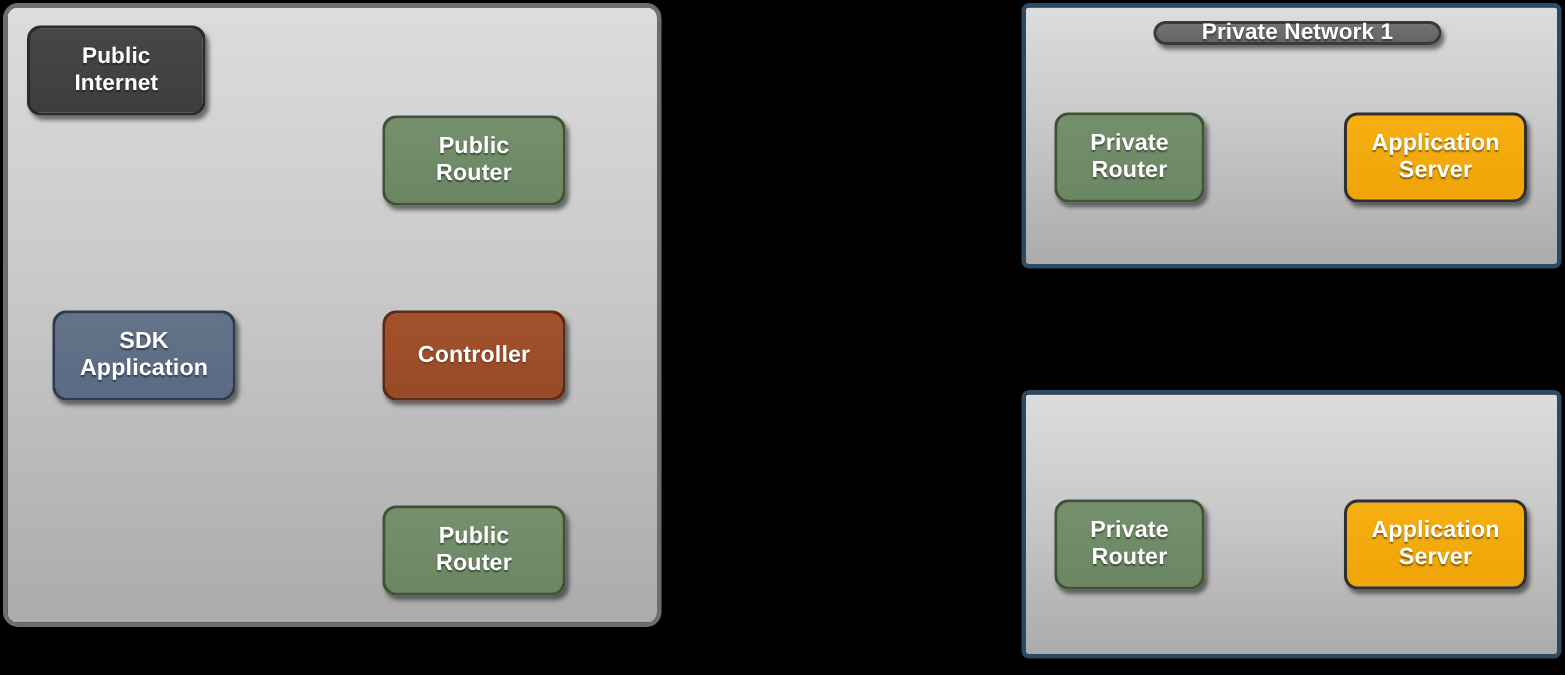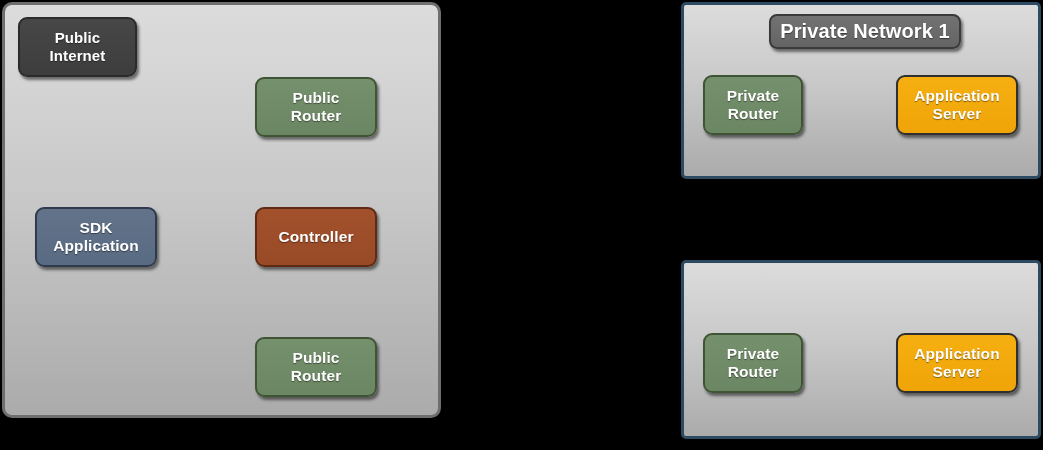--- a/index.html
+++ b/index.html
@@ -89,21 +89,21 @@
     border: 2.5px solid #2f2f2f;
   }
 
   
   .box-public-internet   { left: 13px;  top: 12px;  width: 119px; height: 60px;  font-size: 15px; }
   .box-public-router-1   { left: 250px; top: 72px;  width: 122px; height: 60px; }
   .box-sdk-application   { left: 30px;  top: 202px; width: 122px; height: 60px; }
   .box-controller        { left: 250px; top: 202px; width: 122px; height: 60px; }
   .box-public-router-2   { left: 250px; top: 332px; width: 122px; height: 60px; }
 
-  .lbl-net   { left: 85px; top: 9px;  width: 192px; height: 35px; font-size: 20px; }
+  .lbl-net   { left: 85px; top: 9px;  width: 192px; height: 16px; font-size: 15px; }
   .box-priv-router { left: 19px;  top: 70px; width: 100px; height: 60px; }
   .box-app-server  { left: 212px; top: 70px; width: 122px; height: 60px; }
 </style>
 </head>
 <body>
 
 <div id="canvas">
 
   <div class="zone zone-public">
 

